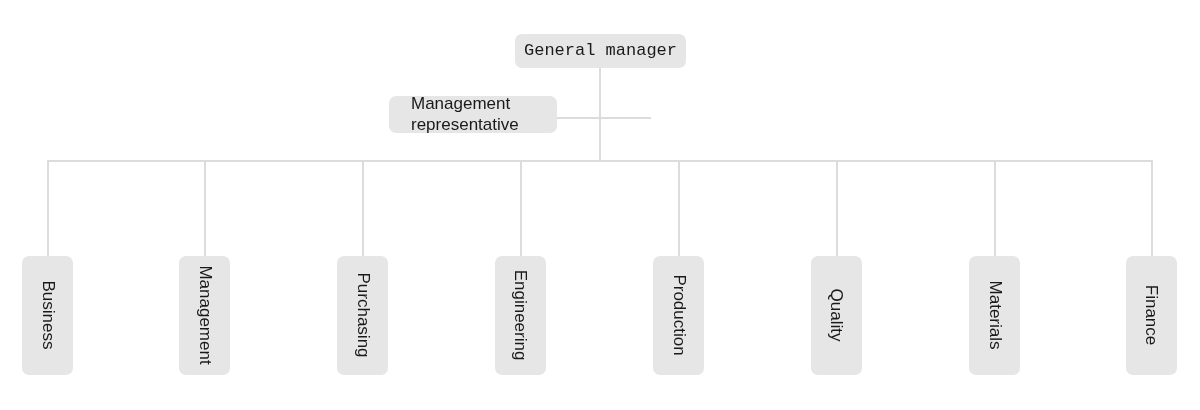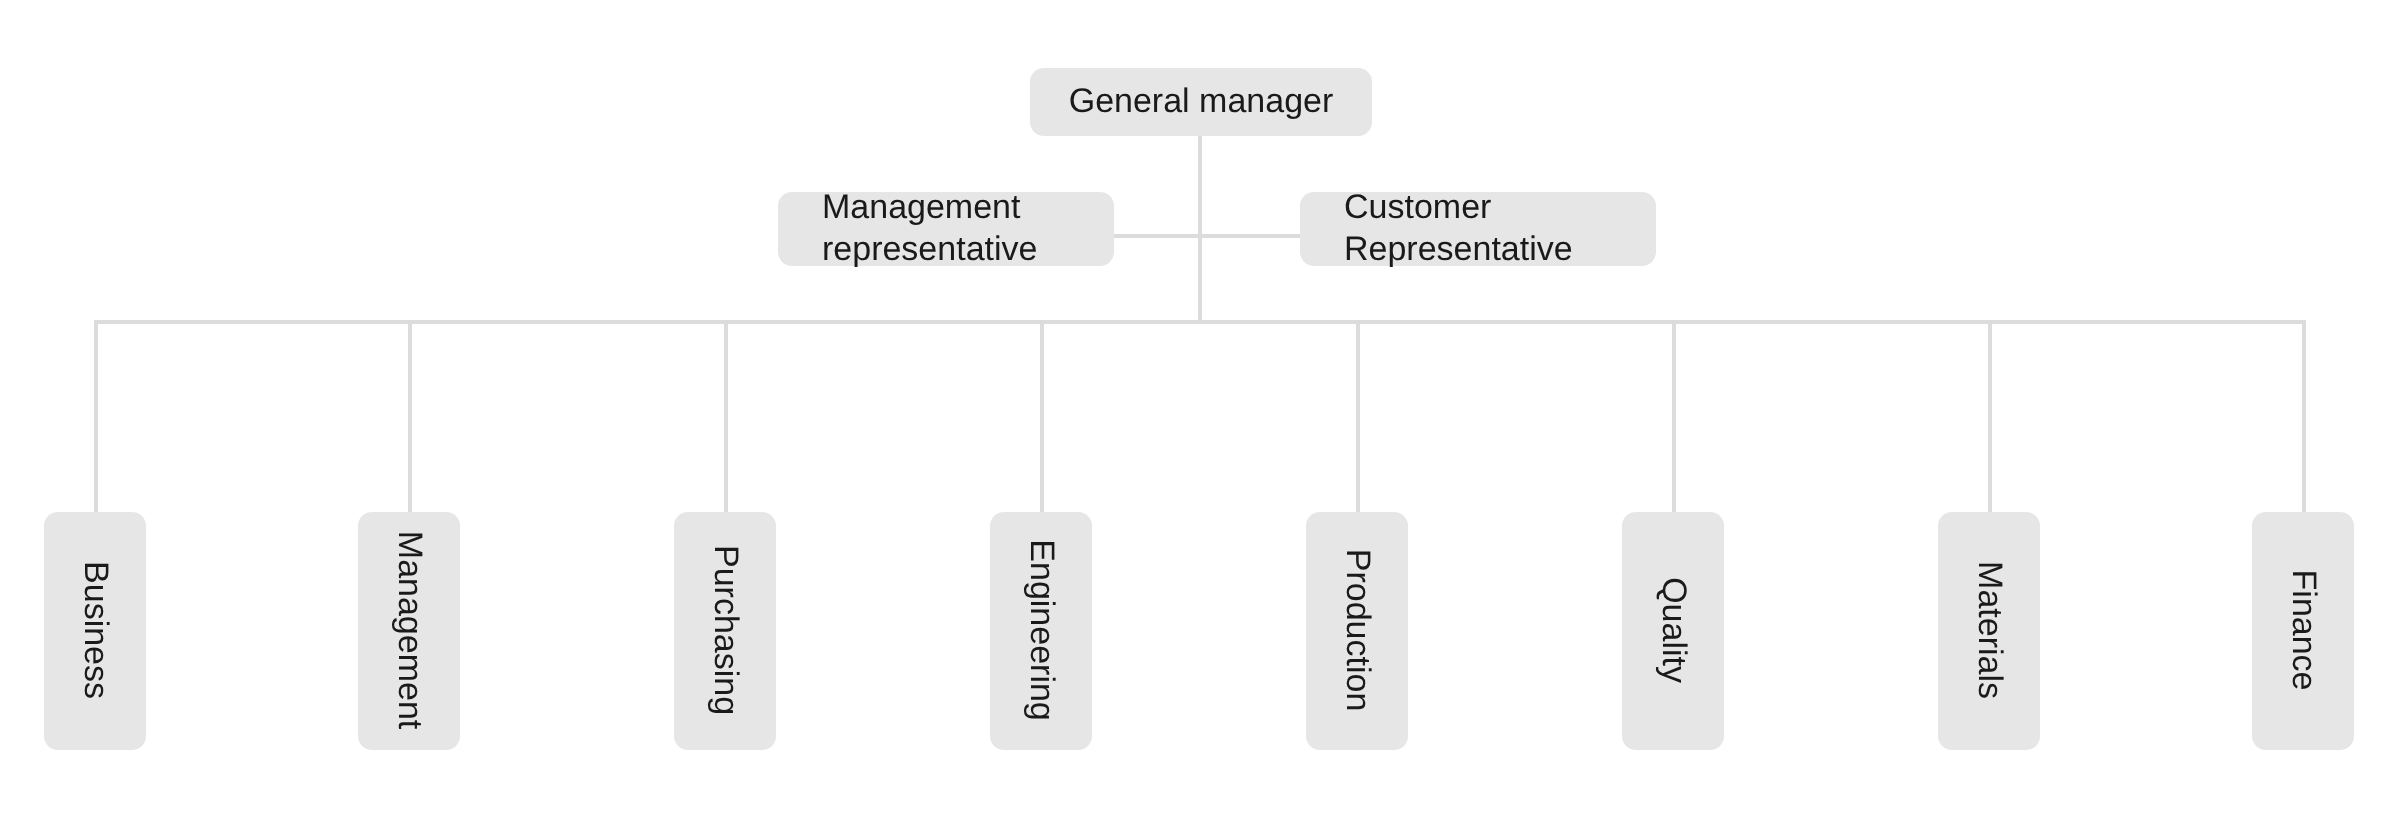--- a/index.html
+++ b/index.html
@@ -38,20 +38,21 @@
     display: flex;
     align-items: center;
     line-height: 1.18;
     color: #1a1a1a;
   }
 
   .node-root {
     justify-content: center;
     text-align: center;
     font-size: 17px;
+    font-family: Liberation Mono, monospace;
   }
 
   .node-mid {
     justify-content: flex-start;
     text-align: left;
     font-size: 17px;
     padding-left: 22px;
   }
   .node-mid .node-label { white-space: pre-line; }
 
@@ -81,24 +82,20 @@
   <div class="line line-v" style="left:599px; top:68px; width:2px; height:93px;"></div>
 
   <div class="line line-h" style="left:556px; top:117px; width:45px; height:2px;"></div>
   <div class="line line-h" style="left:599px; top:117px; width:52px; height:2px;"></div>
 
   <div class="node node-mid" style="left:389px; top:96px; width:168px; height:37px;">
     <span class="node-label">Management
 representative</span>
   </div>
 
-  <div class="node node-mid" style="left:650px; top:96px; width:178px; height:37px;">
-    <span class="node-label">Customer
-Representative</span>
-  </div>
 
   <div class="line line-h" style="left:47px; top:160px; width:1105px; height:2px;"></div>
 
   <div class="line line-v" style="left:47px;   top:160px; height:97px;"></div>
   <div class="line line-v" style="left:204px;  top:160px; height:97px;"></div>
   <div class="line line-v" style="left:362px;  top:160px; height:97px;"></div>
   <div class="line line-v" style="left:520px;  top:160px; height:97px;"></div>
   <div class="line line-v" style="left:678px;  top:160px; height:97px;"></div>
   <div class="line line-v" style="left:836px;  top:160px; height:97px;"></div>
   <div class="line line-v" style="left:994px;  top:160px; height:97px;"></div>

